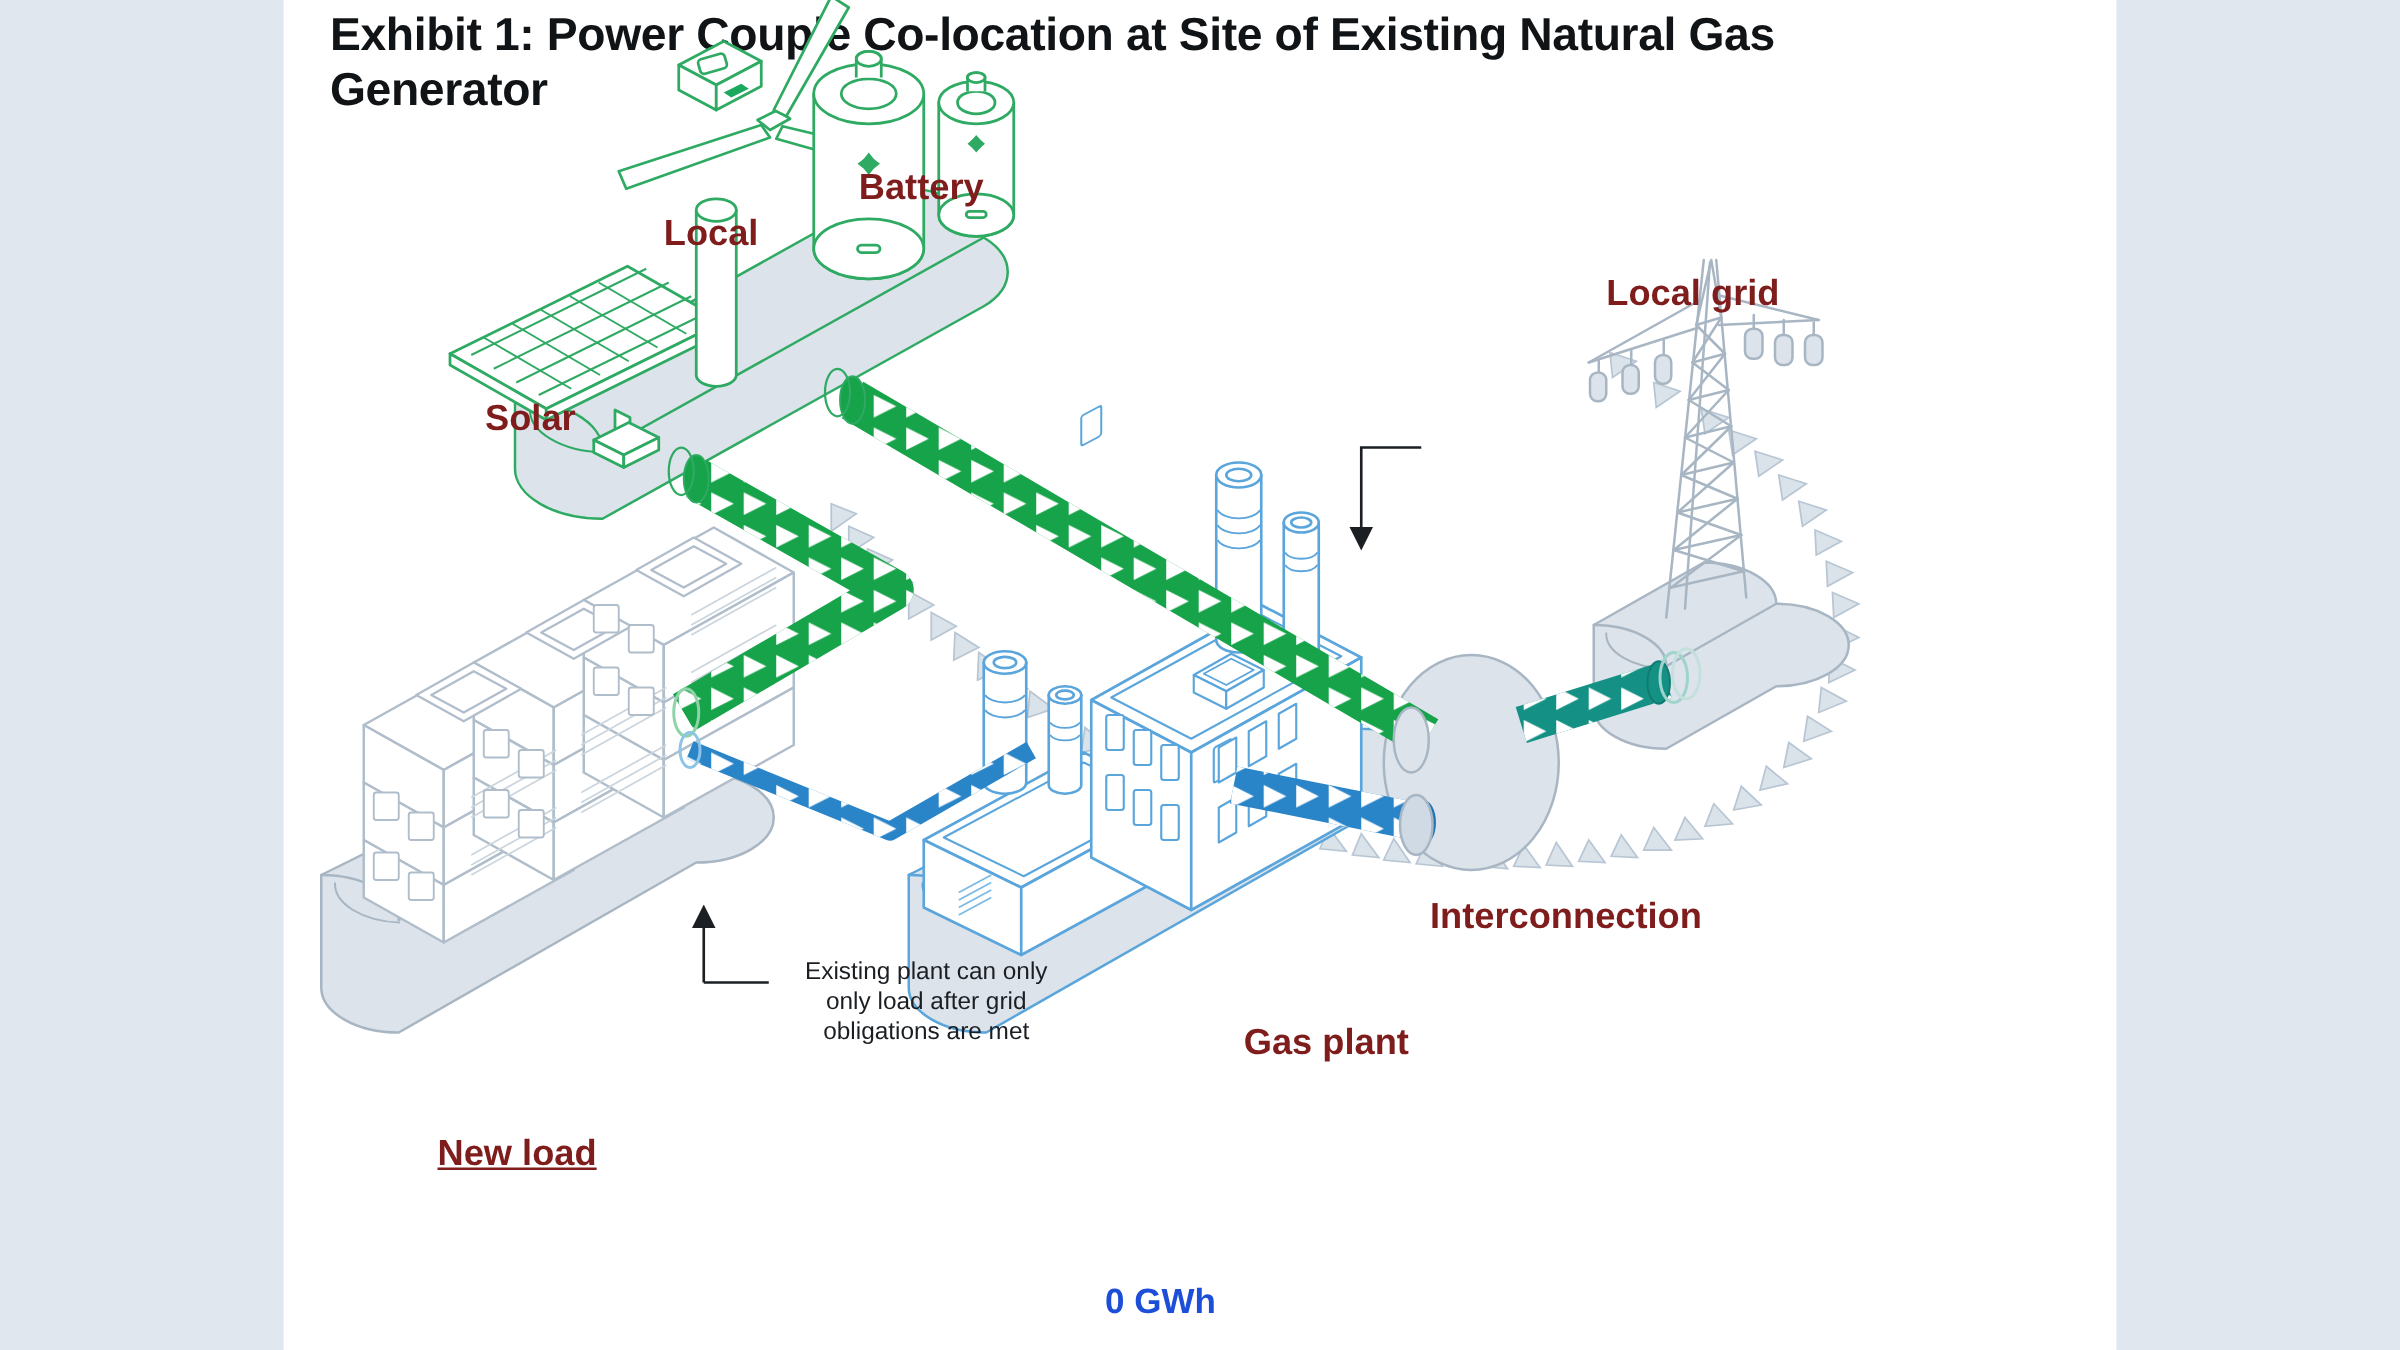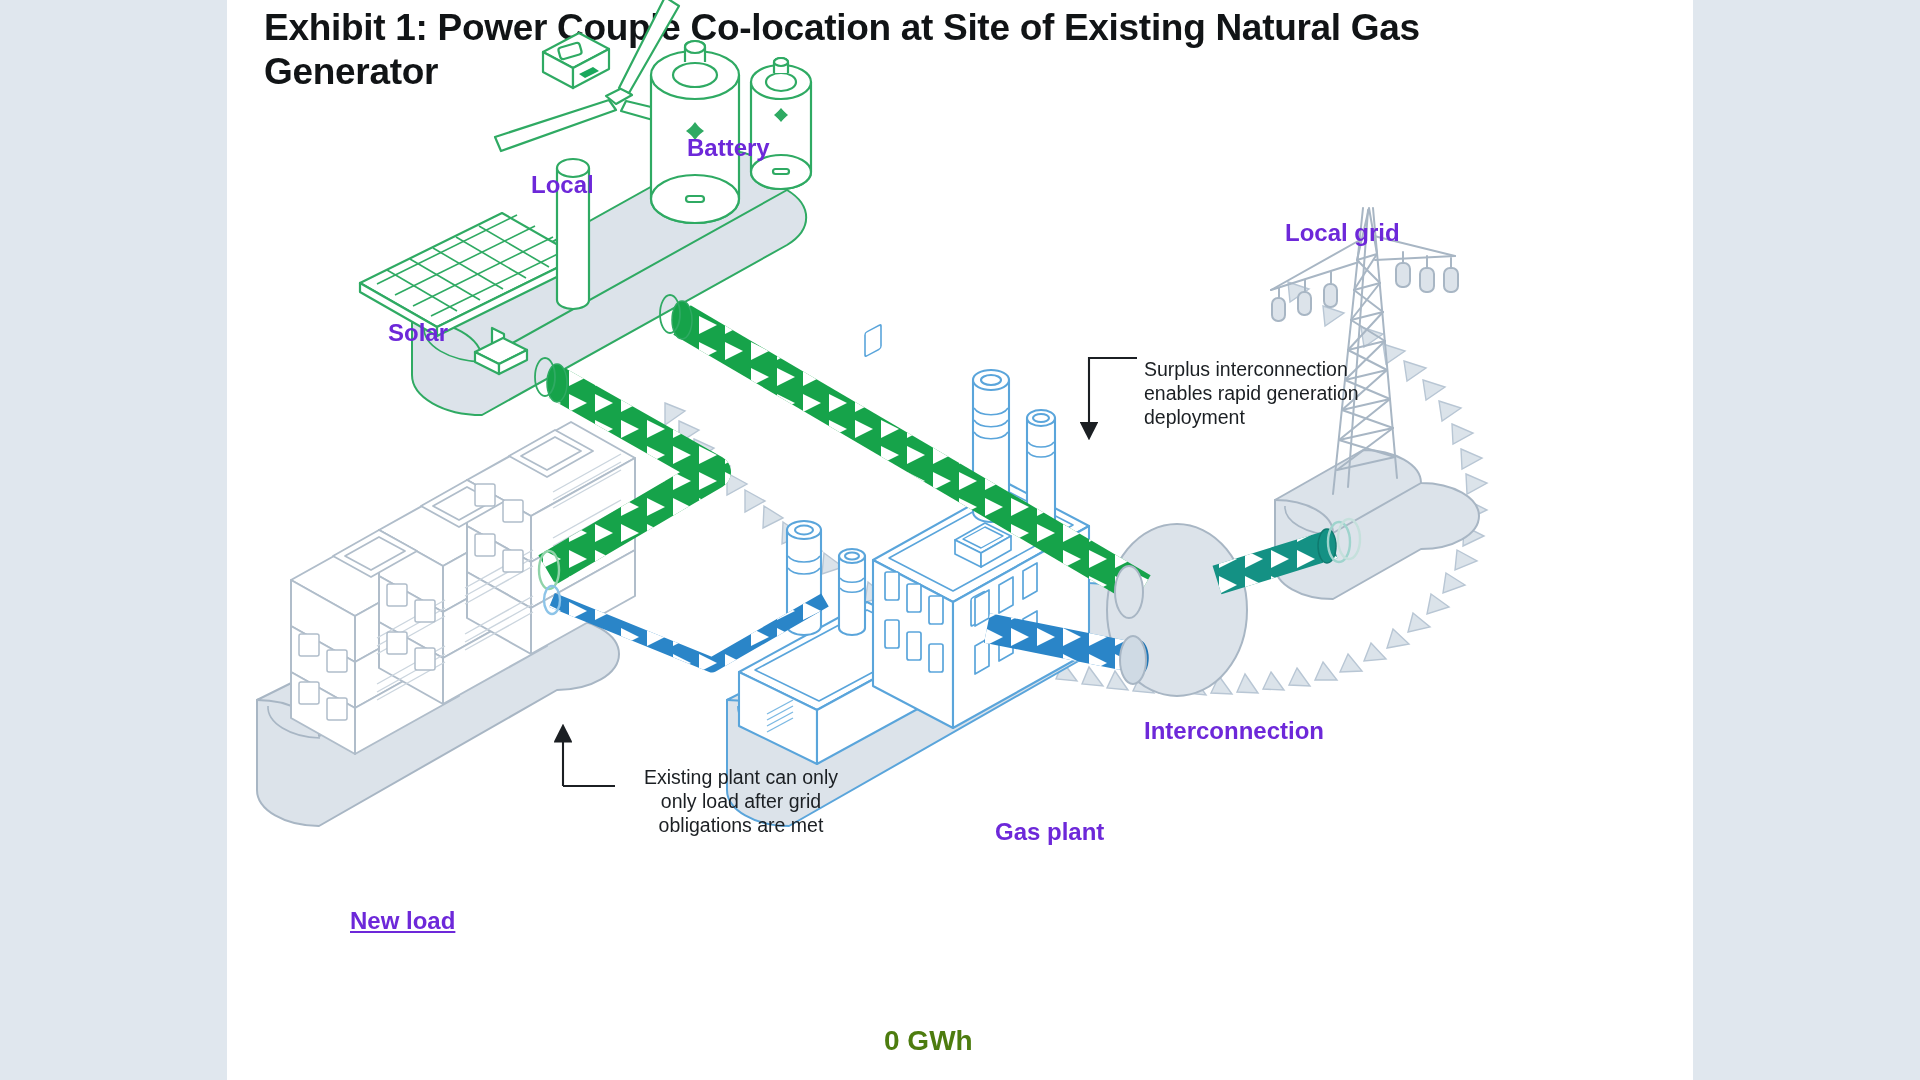--- a/index.html
+++ b/index.html
@@ -12,29 +12,29 @@
   .band{position:absolute;top:0;bottom:0;background:#e0e7ee;}
   #band-left{left:0;width:227px;}
   #band-right{left:1693px;right:0;}
   #canvas{position:absolute;left:227px;top:0;width:1466px;height:1080px;background:#ffffff;}
   #title{
     position:absolute;left:37px;top:6px;width:1310px;
     font-weight:bold;font-size:37px;line-height:1.18;color:#111416;
     letter-spacing:-0.3px;font-stretch:condensed;
   }
   .lbl{
-    position:absolute;color:#6d28d9;font-weight:bold;
-    font-size:24px;white-space:nowrap;line-height:1.1;
+    position:absolute;color:#7f1d1d;font-weight:bold;
+    font-size:29px;white-space:nowrap;line-height:1.1;
   }
   .note{
     position:absolute;color:#1b1f23;font-size:19.5px;
     line-height:1.23;text-align:center;white-space:pre-line;font-weight:400;
   }
   .gwh{
-    position:absolute;color:#4d7c0f;font-weight:bold;font-size:28px;white-space:nowrap;
+    position:absolute;color:#1d4ed8;font-weight:bold;font-size:28px;white-space:nowrap;
   }
   svg{position:absolute;left:0;top:0;overflow:visible;}
 </style>
 </head>
 <body>
 
 <div id="stage">
 
   <div class="band" id="band-left"></div>
   <div class="band" id="band-right"></div>
@@ -499,22 +499,19 @@
 
     <div class="lbl" style="left:161px;top:320px;">Solar</div>
     <div class="lbl" style="left:304px;top:172px;">Local</div>
     <div class="lbl" style="left:460px;top:135px;">Battery</div>
     <div class="lbl" style="left:1058px;top:220px;">Local grid</div>
     <div class="lbl" style="left:917px;top:718px;">Interconnection</div>
     <div class="lbl" style="left:768px;top:819px;">Gas plant</div>
     <div class="lbl" style="left:123px;top:908px;text-decoration:underline;">New load</div>
     <div class="gwh" style="left:657px;top:1025px;">0 GWh</div>
 
-    <div class="note" style="left:917px;top:358px;width:250px;text-align:left;">Surplus interconnection
-enables rapid generation
-deployment</div>
 
     <div class="note" style="left:394px;top:766px;width:240px;text-align:center;">Existing plant can only
 only load after grid
 obligations are met</div>
 
   </div>
 </div>
 
 </body></html>

